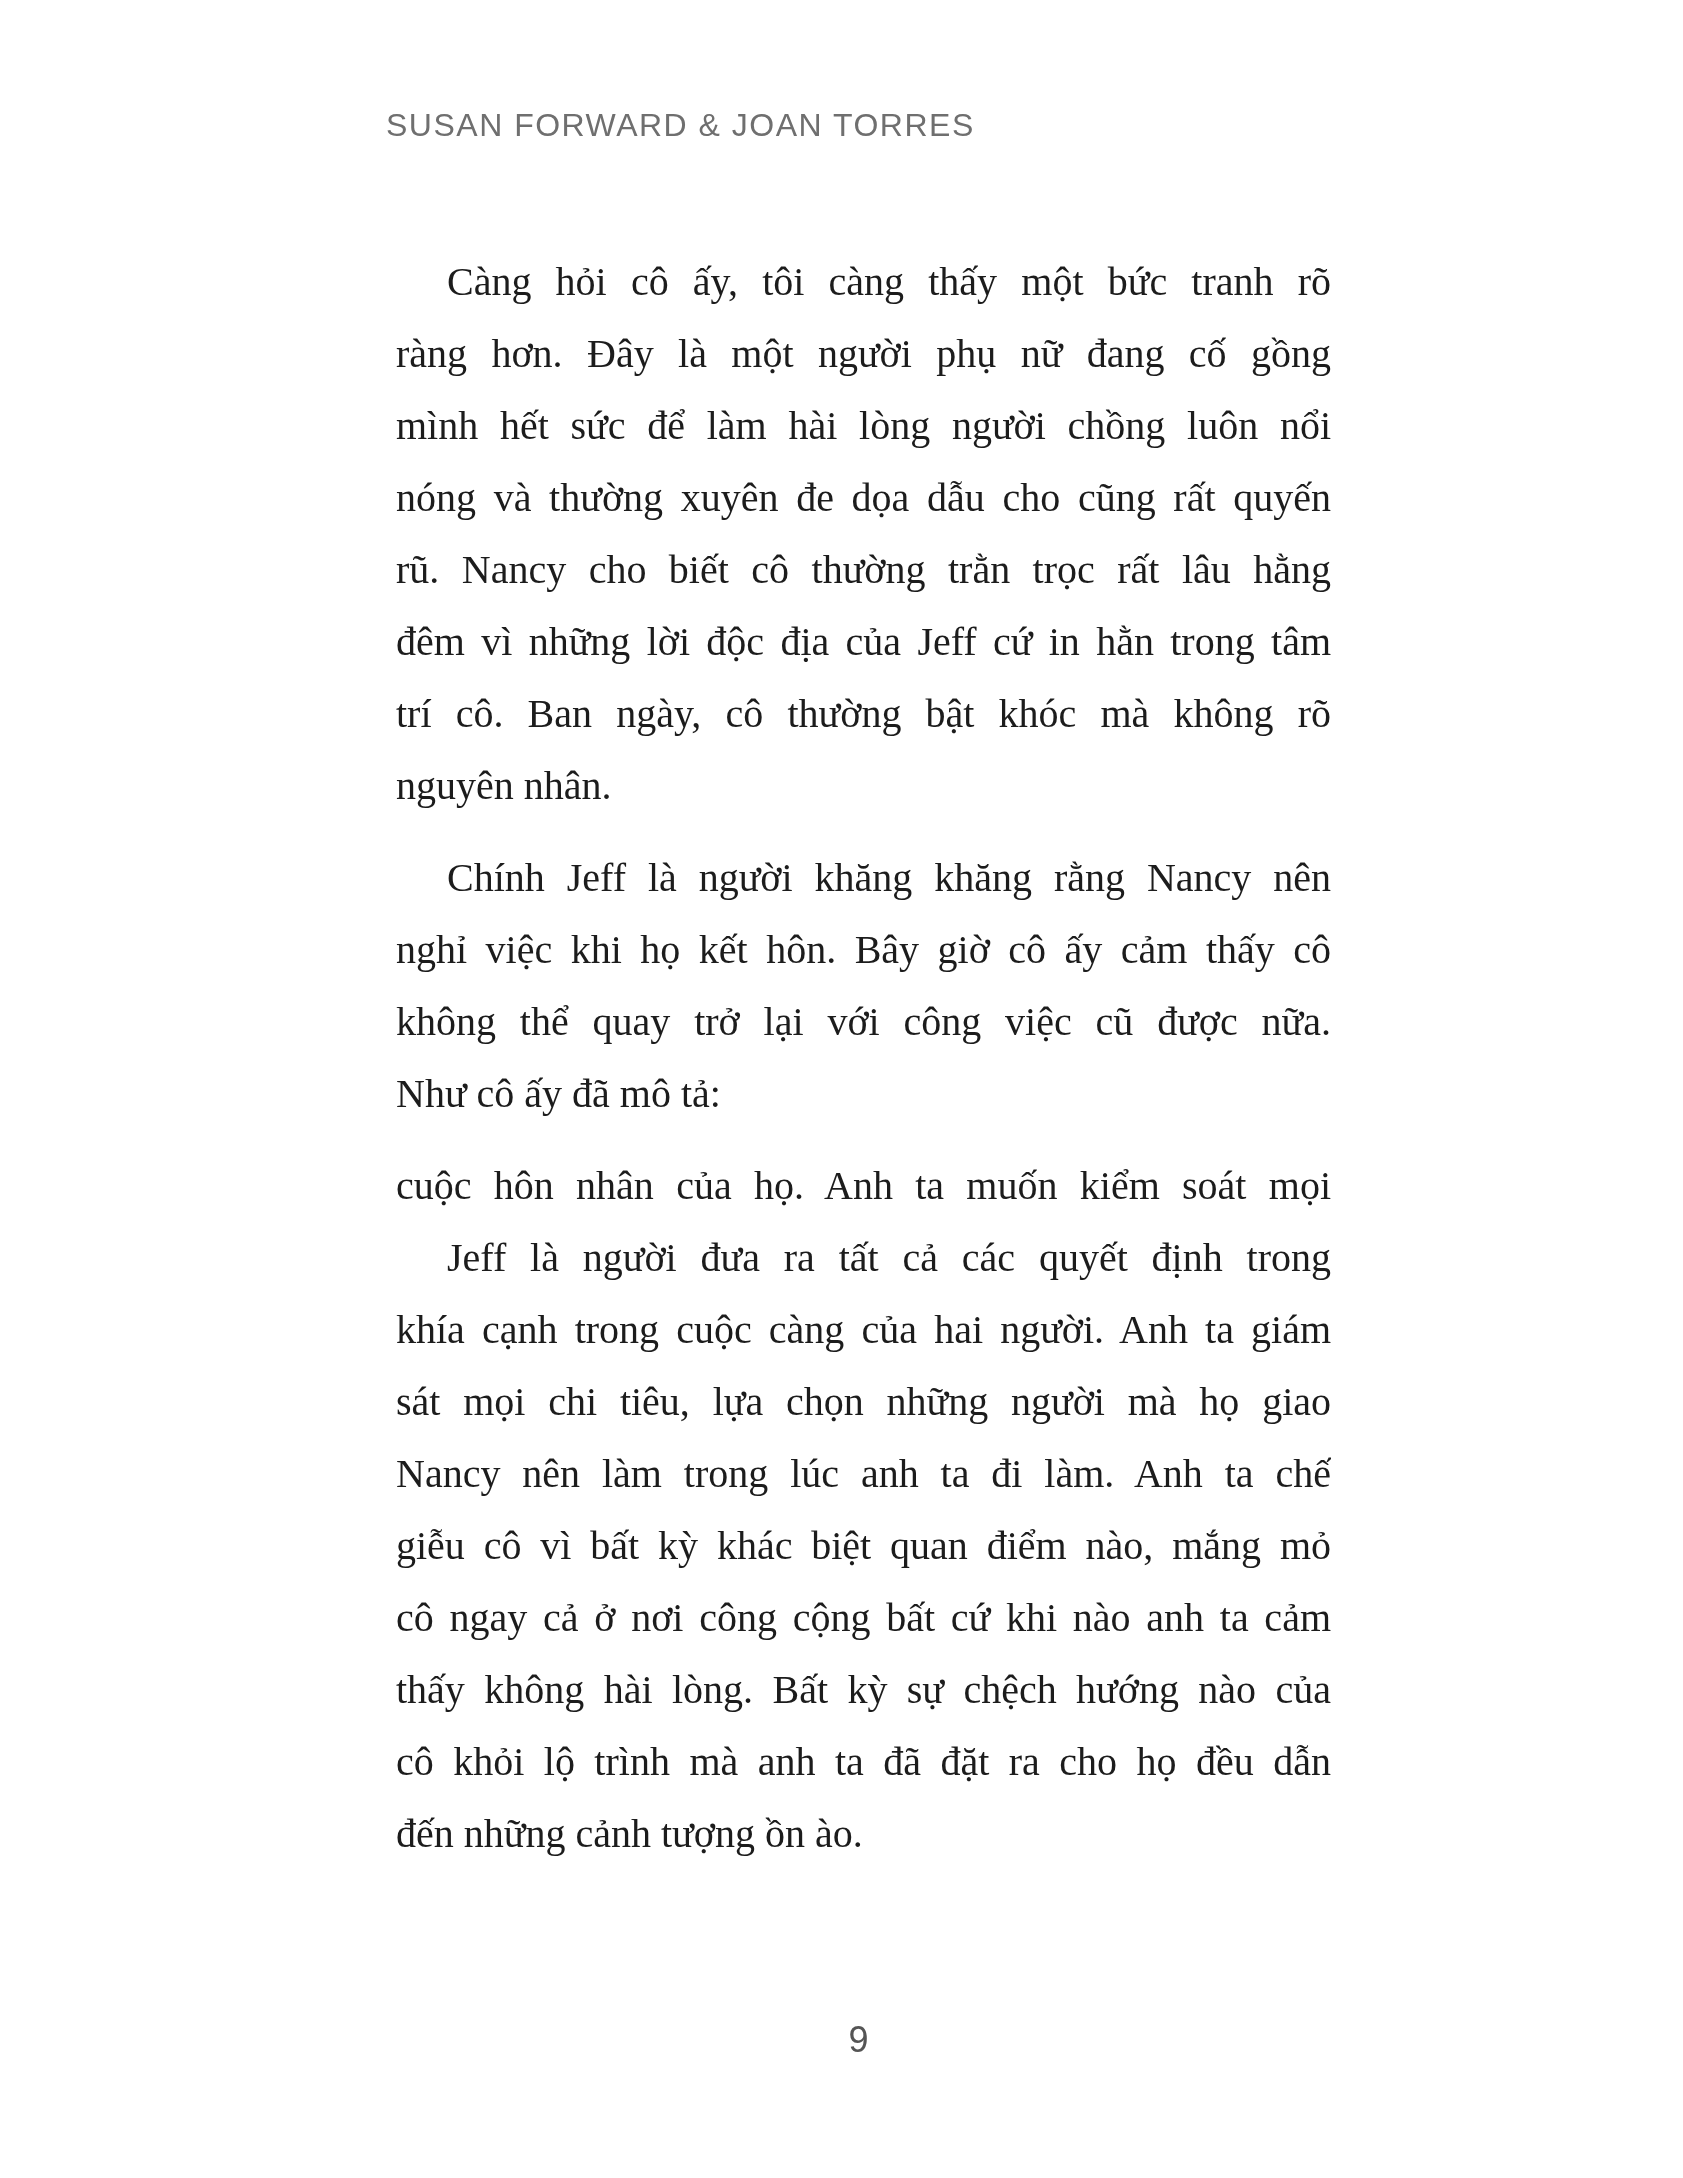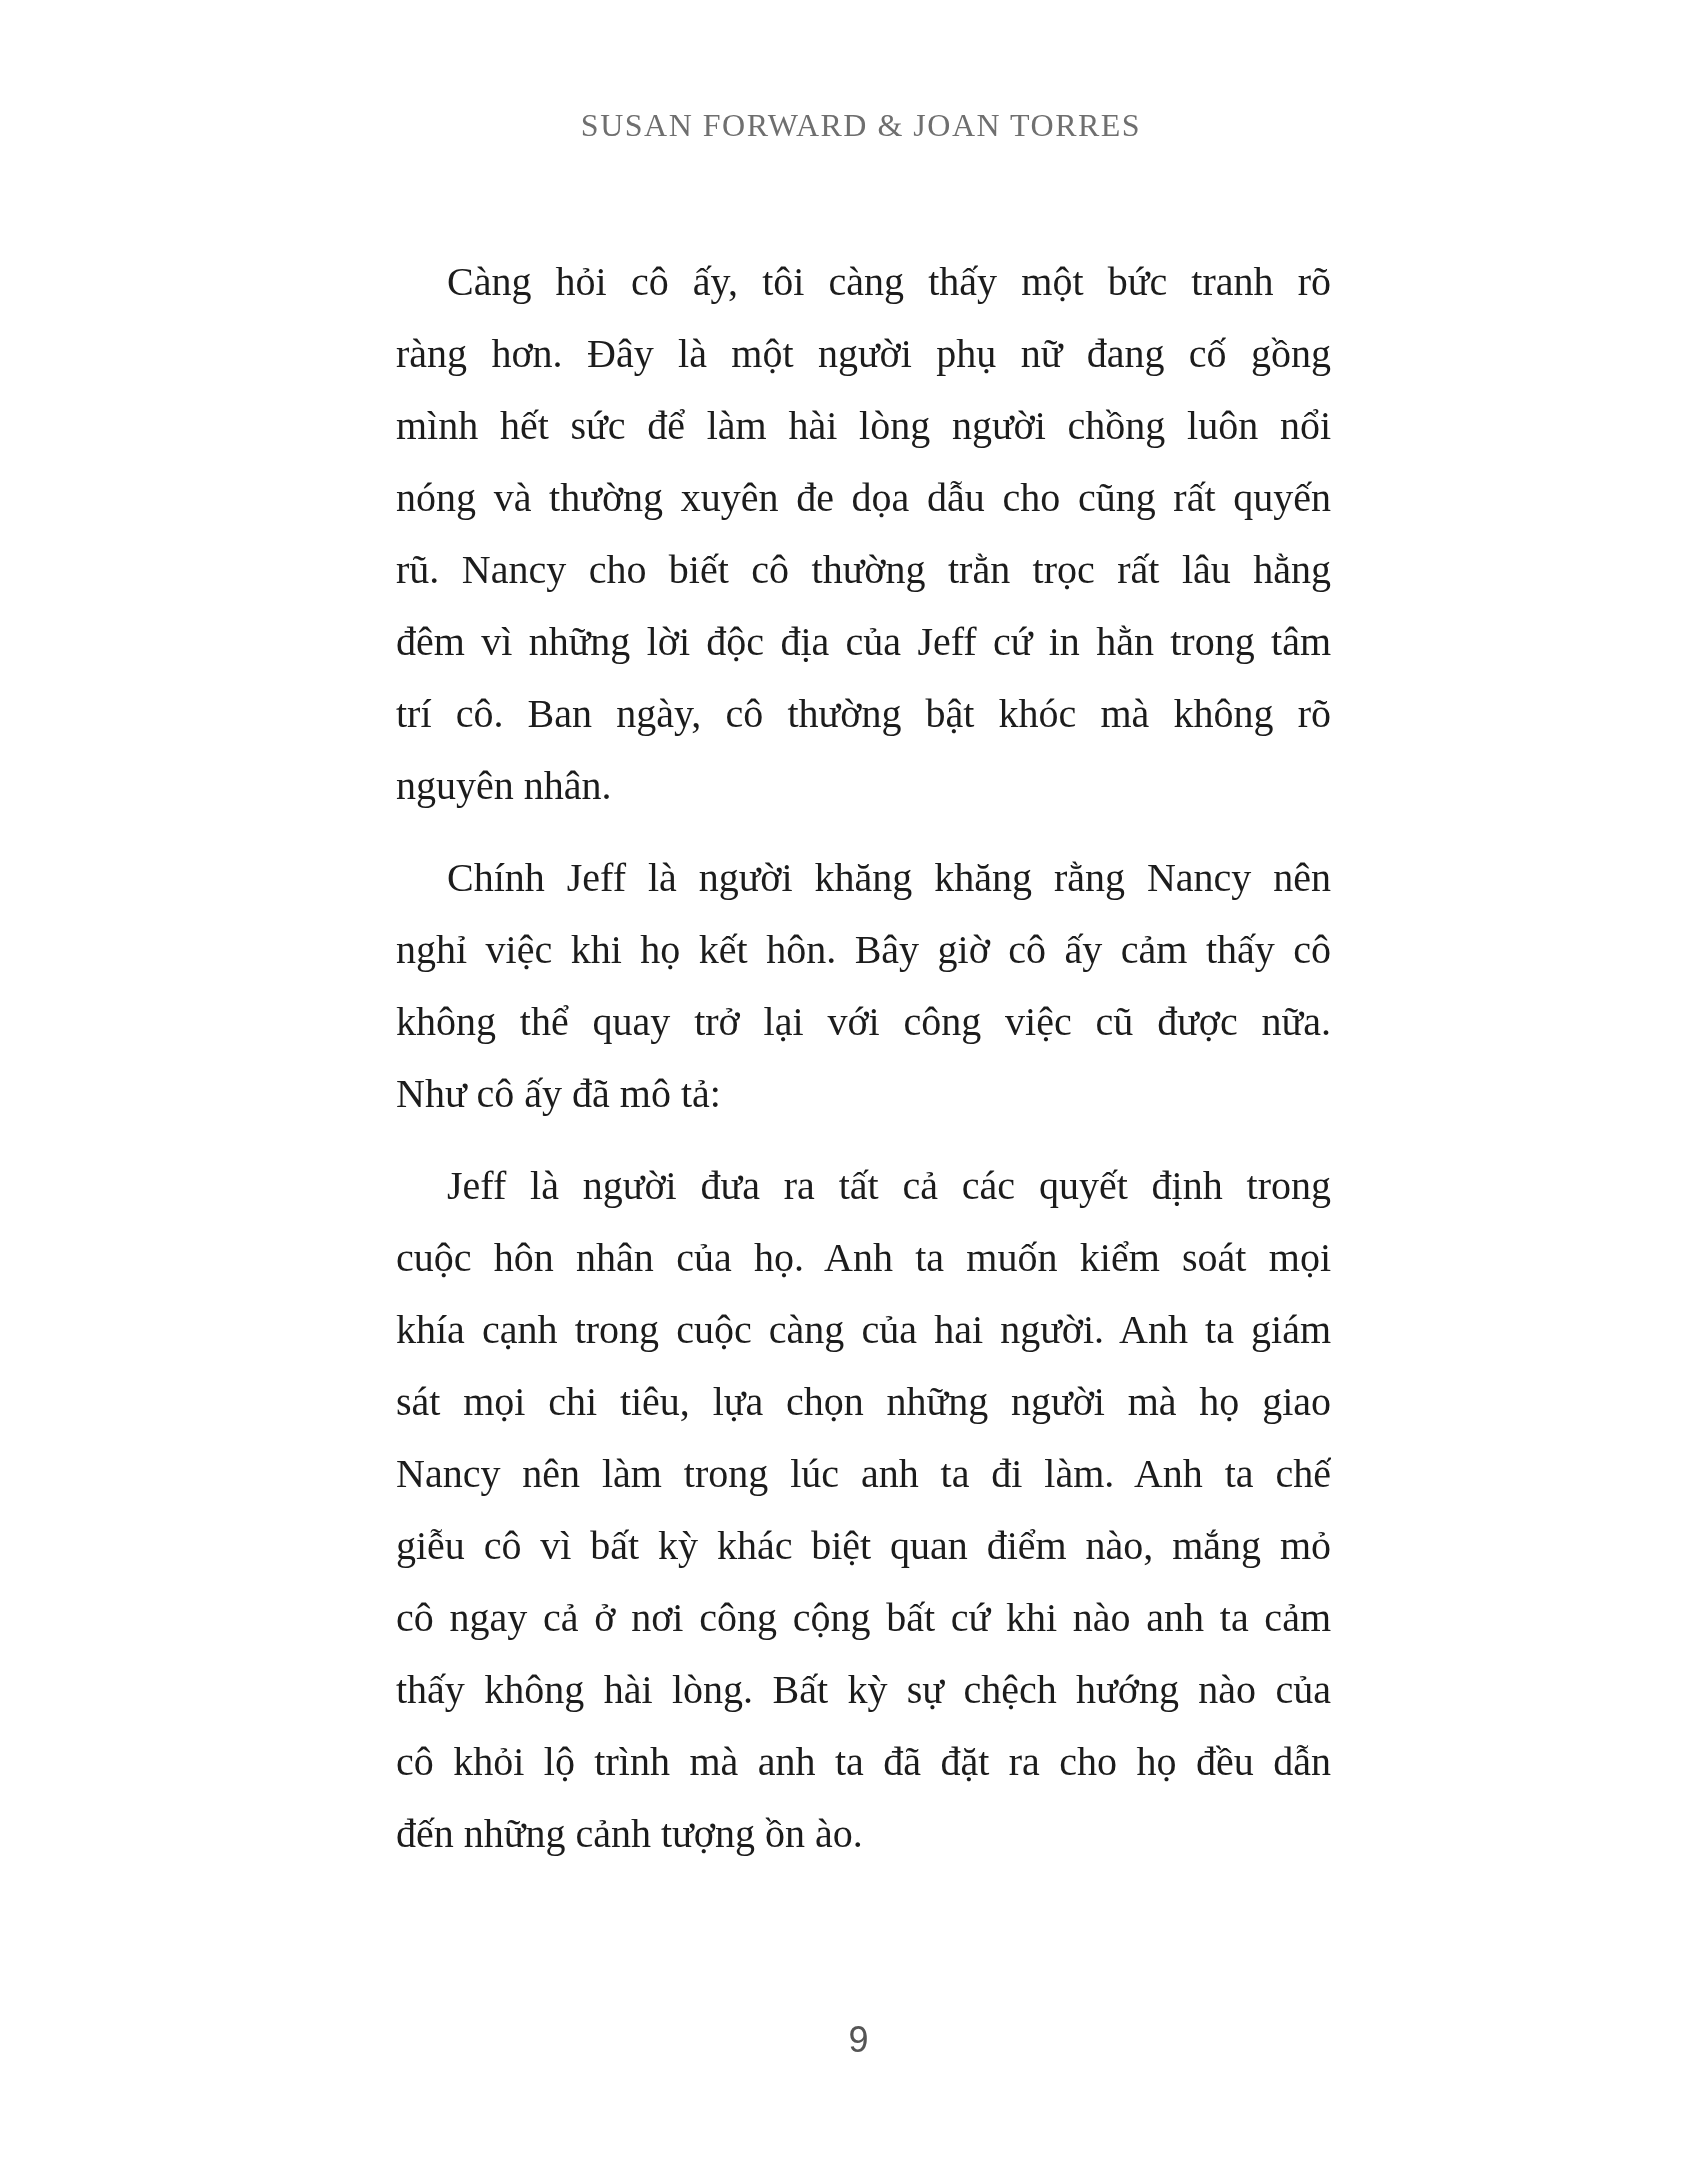--- a/index.html
+++ b/index.html
@@ -16,22 +16,22 @@
     height: 2178px;
     background: var(--background);
     font-family: "Liberation Serif", serif;
     overflow: hidden;
   }
   .running-header {
     position: absolute;
     top: 109px;
     left: 386px;
     width: 950px;
-    text-align: center;
-    font-family: Liberation Serif, serif;
+    text-align: left;
+    font-family: Liberation Sans, sans-serif;
     font-size: 32px;
     line-height: 32px;
     font-weight: 400;
     letter-spacing: 1.5px;
     color: var(--header-text);
     white-space: nowrap;
   }
   .text-block {
     position: absolute;
     left: 386px;
@@ -81,22 +81,22 @@
         <div class="line">trí cô. Ban ngày, cô thường bật khóc mà không rõ</div>
         <div class="line last">nguyên nhân.</div>
       </div>
       <div class="para">
         <div class="line first">Chính Jeff là người khăng khăng rằng Nancy nên</div>
         <div class="line">nghỉ việc khi họ kết hôn. Bây giờ cô ấy cảm thấy cô</div>
         <div class="line">không thể quay trở lại với công việc cũ được nữa.</div>
         <div class="line last">Như cô ấy đã mô tả:</div>
       </div>
       <div class="para">
+        <div class="line">cuộc hôn nhân của họ. Anh ta muốn kiểm soát mọi</div>
         <div class="line first">Jeff là người đưa ra tất cả các quyết định trong</div>
-        <div class="line">cuộc hôn nhân của họ. Anh ta muốn kiểm soát mọi</div>
         <div class="line">khía cạnh trong cuộc càng của hai người. Anh ta giám</div>
         <div class="line">sát mọi chi tiêu, lựa chọn những người mà họ giao</div>
         <div class="line">Nancy nên làm trong lúc anh ta đi làm. Anh ta chế</div>
         <div class="line">giễu cô vì bất kỳ khác biệt quan điểm nào, mắng mỏ</div>
         <div class="line">cô ngay cả ở nơi công cộng bất cứ khi nào anh ta cảm</div>
         <div class="line">thấy không hài lòng. Bất kỳ sự chệch hướng nào của</div>
         <div class="line">cô khỏi lộ trình mà anh ta đã đặt ra cho họ đều dẫn</div>
         <div class="line last">đến những cảnh tượng ồn ào.</div>
       </div>
     </div>

